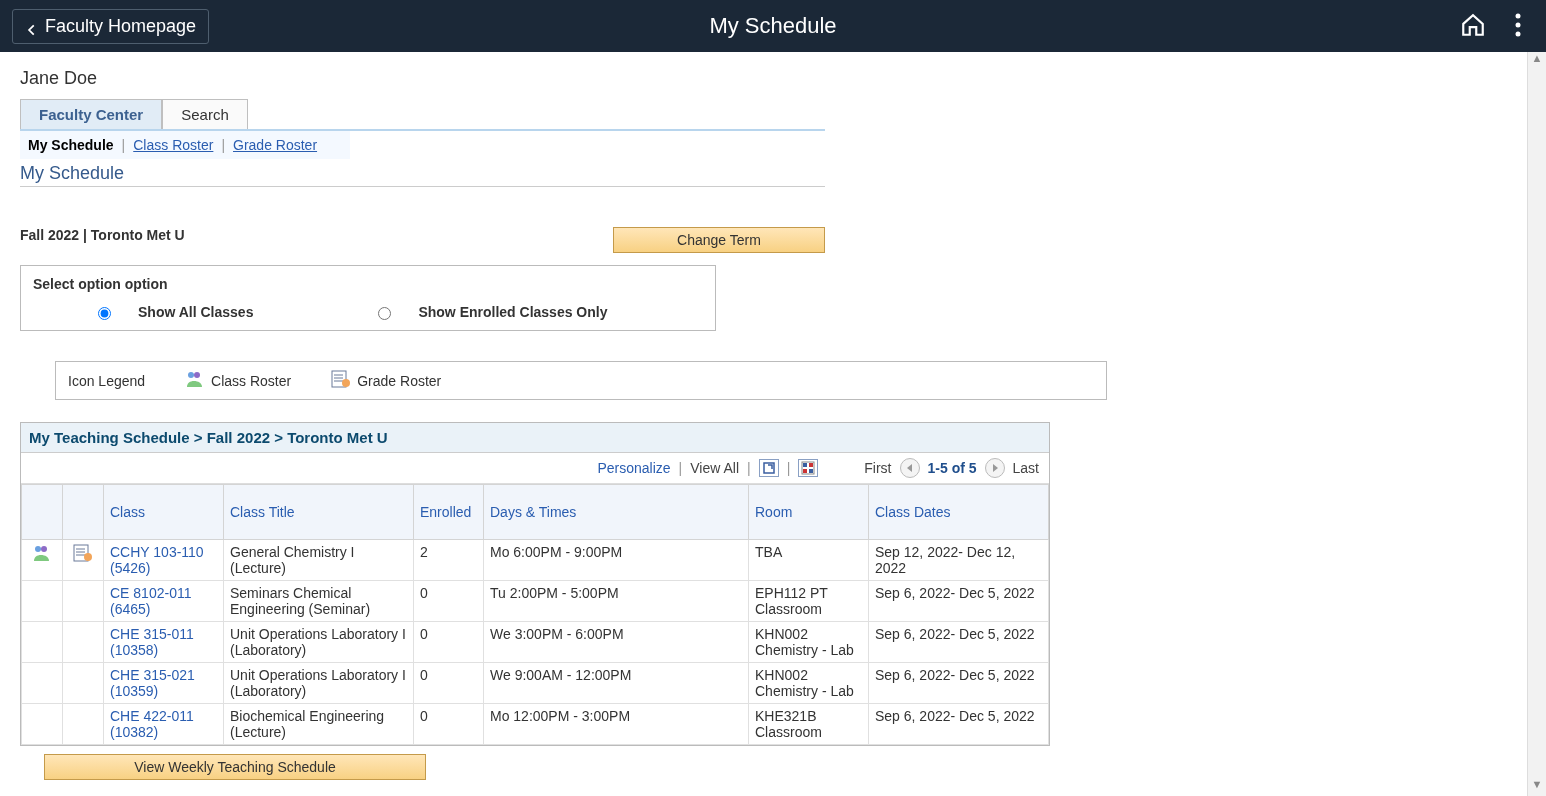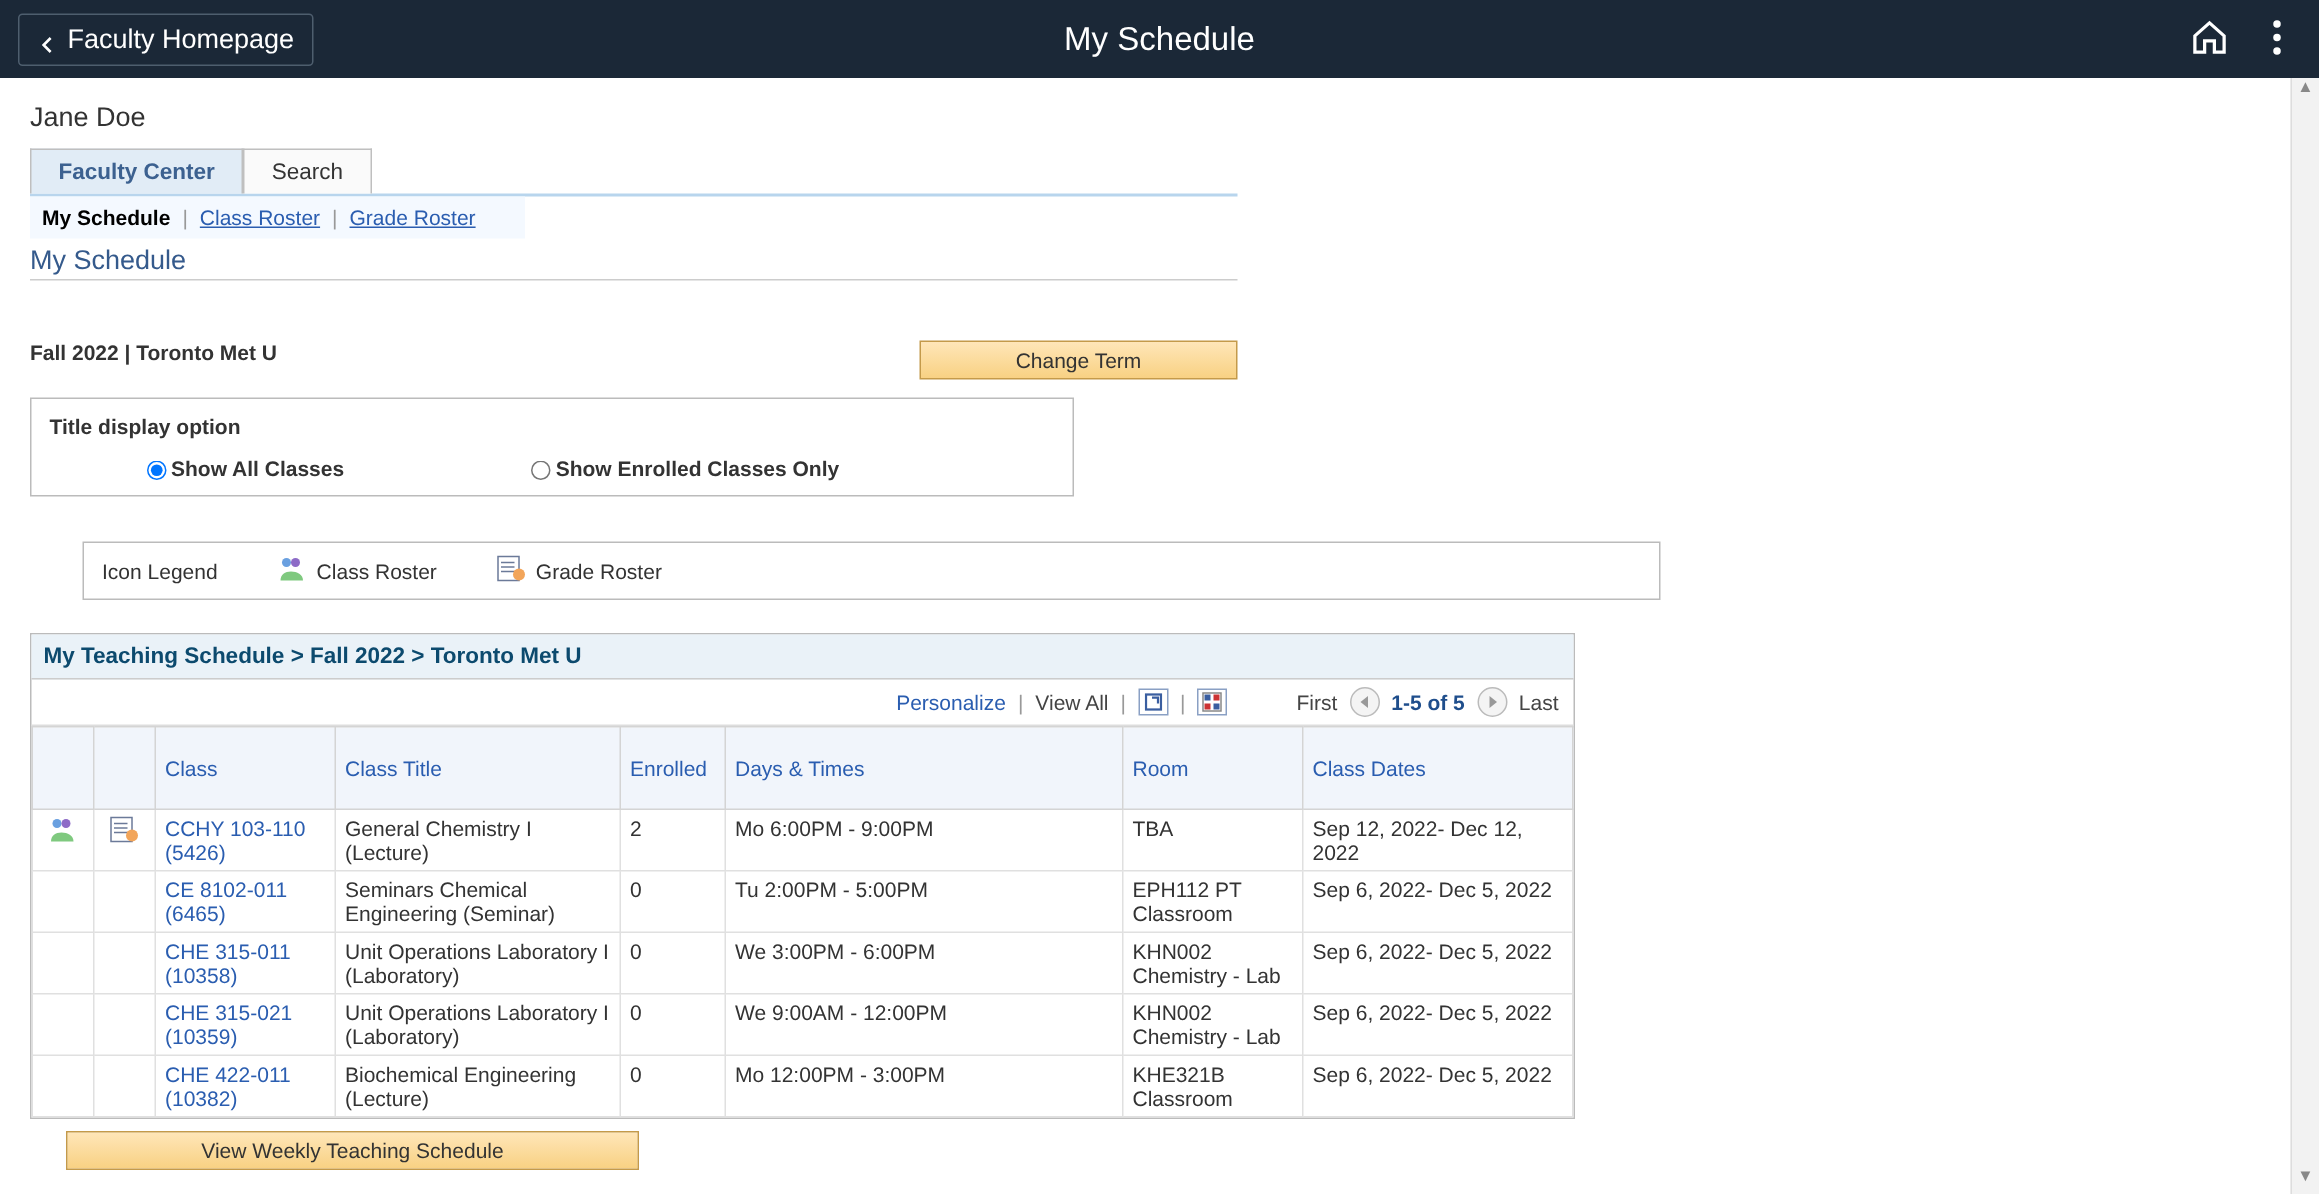--- a/index.html
+++ b/index.html
@@ -130,21 +130,21 @@
   cursor:pointer;
 }
 
 .option-box {
   border: 1px solid #bbb;
   width: 670px;
   padding: 10px 12px;
 }
 .option-box .opt-title { font-weight:bold; margin-bottom: 12px; }
 .option-box .opts { display:flex; gap: 120px; padding-left: 60px; font-weight:bold; }
-.option-box label { display:flex; align-items:center; gap:0; }
+.option-box label { display:flex; align-items:center; gap:24px; }
 
 .legend-box {
   border: 1px solid #bbb;
   width: 1026px;
   padding: 8px 12px;
   margin-top: 30px;
   display:flex;
   align-items:center;
   gap: 40px;
   margin-left: 35px;
@@ -279,21 +279,21 @@
   </div>
 
   <div class="section-heading">My Schedule</div>
 
   <div class="term-row">
     <div class="term-label">Fall 2022 | Toronto Met U</div>
     <div class="yellow-btn">Change Term</div>
   </div>
 
   <div class="option-box">
-    <div class="opt-title">Title display option</div>
+    <div class="opt-title">Select option option</div>
     <div class="opts">
       <label>
         <input type="radio" name="disp" checked="" style="">
         <span>Show All Classes</span>
       </label>
       <label>
         <input type="radio" name="disp" style="">
         <span>Show Enrolled Classes Only</span>
       </label>
     </div>

